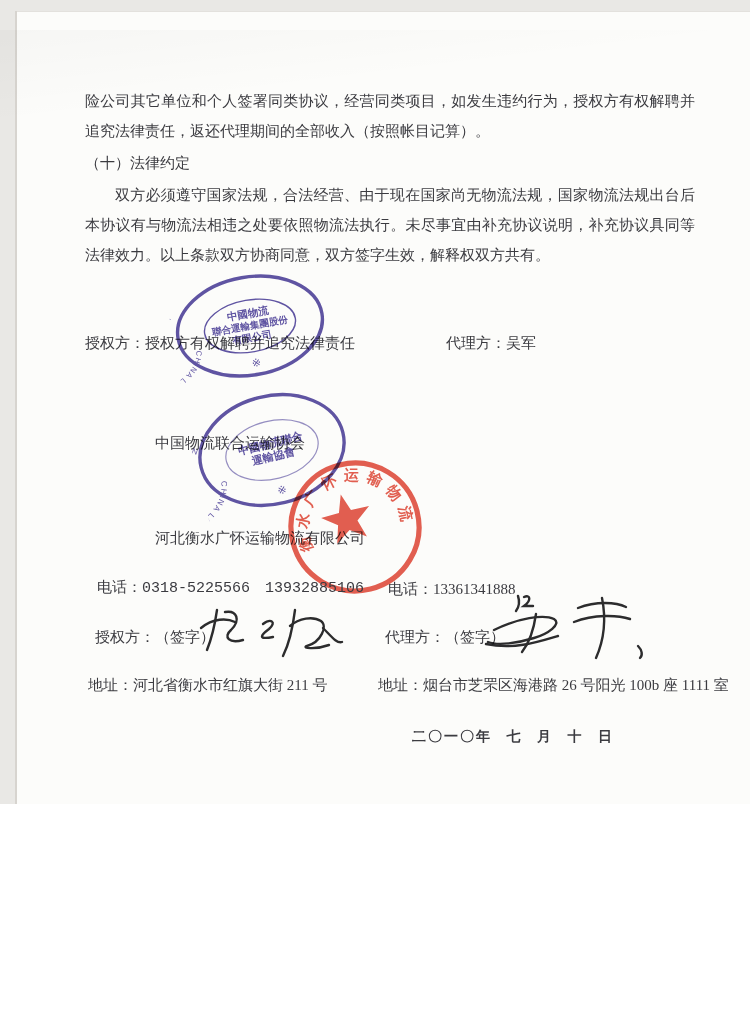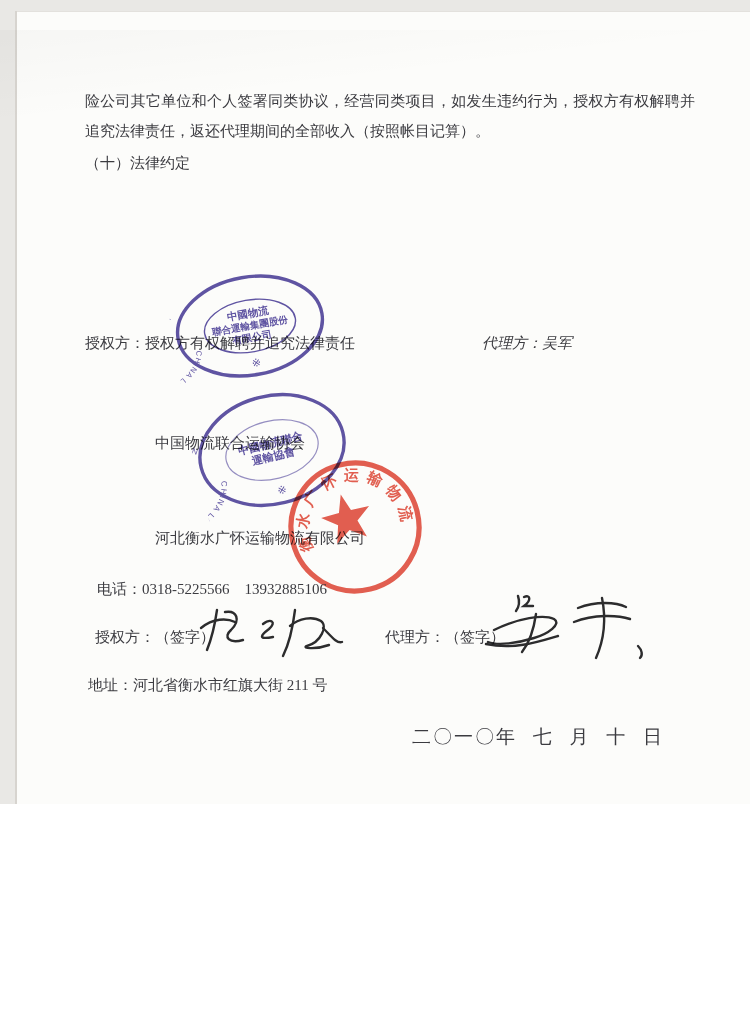--- a/index.html
+++ b/index.html
@@ -40,23 +40,24 @@
 
 <div class="scan">
   <div class="paper"></div>
   <div class="crease c1"></div>
   <div class="crease c2"></div>
 
   <div class="t para" style="left:85px; top:86px; width:610px;">险公司其它单位和个人签署同类协议，经营同类项目，如发生违约行为，授权方有权解聘并追究法律责任，返还代理期间的全部收入（按照帐目记算）。</div>
 
   <div class="t" style="left:85px; top:148px;">（十）法律约定</div>
 
+  <div class="t para indent" style="left:85px; top:180px; width:610px;">双方必须遵守国家法规，合法经营、由于现在国家尚无物流法规，国家物流法规出台后本协议有与物流法相违之处要依照物流法执行。未尽事宜由补充协议说明，补充协议具同等法律效力。以上条款双方协商同意，双方签字生效，解释权双方共有。</div>
 
   <div class="t" style="left:85px; top:328px;">授权方：授权方有权解聘并追究法律责任</div>
-  <div class="t" style="left:482px; top:328px;font-style:italic;">代理方：吴军</div>
+  <div class="t" style="left:446px; top:328px;">代理方：吴军</div>
 
   <div class="stamp" style="left:172px; top:272px; width:156px; height:108px; transform:rotate(-10deg);">
     <svg width="156" height="108" viewBox="-78 -54 156 108">
       <defs>
         <path id="gseal-ring" d="M -57,14 A 60,37 0 1 1 -57,12" fill="none"></path>
       </defs>
       <ellipse cx="0" cy="0" rx="73" ry="49" fill="none" stroke="#4a3d99" stroke-width="3.4"></ellipse>
       <ellipse cx="0" cy="0" rx="46" ry="26" fill="none" stroke="#4a3d99" stroke-width="1.4"></ellipse>
       <text font-size="7.6" letter-spacing="1" fill="#4a3d99">
         <textPath href="#gseal-ring" startOffset="1">CHINA LOGISTICS UNION TRANSPORTATION GROUP SHARE</textPath>
@@ -94,21 +95,22 @@
         <path id="rseal-ring" d="M -45.5,12 A 47,47 0 1 1 45.5,12" fill="none"></path>
       </defs>
       <circle cx="0" cy="0" r="64" fill="none" stroke="#de3c2a" stroke-width="5.2"></circle>
       <polygon transform="translate(-6,-9)" points="0,-26 6.2,-8.5 24.7,-8 10,3.2 15.3,21 0,10.5 -15.3,21 -10,3.2 -24.7,-8 -6.2,-8.5" fill="#de3c2a"></polygon>
       <text class="seal-cjk" font-size="15" letter-spacing="6.5" fill="#de3c2a">
         <textPath href="#rseal-ring">衡水广怀运输物流有限公司</textPath>
       </text>
     </svg>
   </div>
 
-  <div class="t" style="left:97px; top:574px;">电话：0318-5225566　13932885106</div>
+  <div class="t" style="left:97px; top:574px;font-family:Liberation Mono, monospace;">电话：0318-5225566　13932885106</div>
+  <div class="t" style="left:388px; top:574px;">电话：13361341888</div>
 
   <div class="t" style="left:385px; top:622px;">代理方：（签字）</div>
   <div class="t" style="left:95px; top:622px;">授权方：（签字）</div>
 
   <div class="sig" style="left:195px; top:600px;">
     <svg width="150" height="60" viewBox="0 0 150 60" fill="none" stroke="#2c2c2e" stroke-width="2.4" stroke-linecap="round">
       <path d="M22,10 C20,24 16,40 12,50"></path>
       <path d="M6,28 C18,18 32,18 40,22"></path>
       <path d="M30,12 C42,10 46,20 36,30 C28,37 34,44 48,40"></path>
       <path d="M68,24 C76,18 82,22 74,29 C66,35 62,40 78,37"></path>
@@ -126,17 +128,18 @@
       <path d="M8,56 C36,62 60,54 80,48"></path>
       <path d="M58,26 C56,40 52,54 44,64"></path>
       <path d="M100,20 C118,13 138,14 148,19"></path>
       <path d="M96,34 C116,26 140,27 152,31"></path>
       <path d="M124,10 C128,30 126,52 118,70"></path>
       <path d="M160,58 C164,62 165,67 162,70"></path>
     </svg>
   </div>
 
   <div class="t" style="left:88px; top:670px;">地址：河北省衡水市红旗大街 211 号</div>
+  <div class="t" style="left:378px; top:670px;">地址：烟台市芝罘区海港路 26 号阳光 100b 座 1111 室</div>
 
-  <div class="t date-line" style="left:412px; top:722px; font-size:19px;">二〇一〇年 七 月 十 日</div>
+  <div class="t date-line" style="left:412px; top:722px; font-size:14px;font-weight:bold;">二〇一〇年 七 月 十 日</div>
 
   <div class="t footer-line" style="left:300px; top:953px;">第 3 页 共 3 页</div>
 </div>
 
 </body></html>

